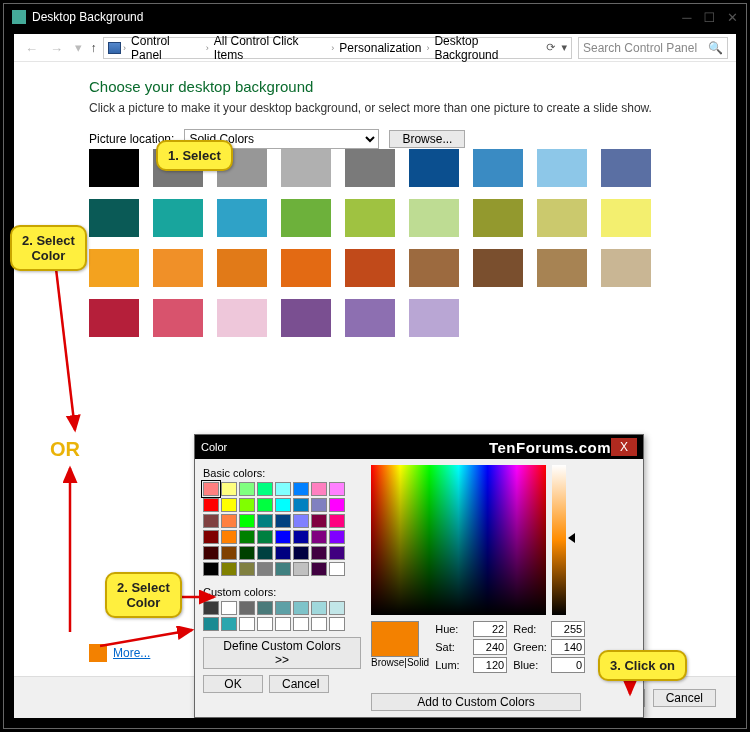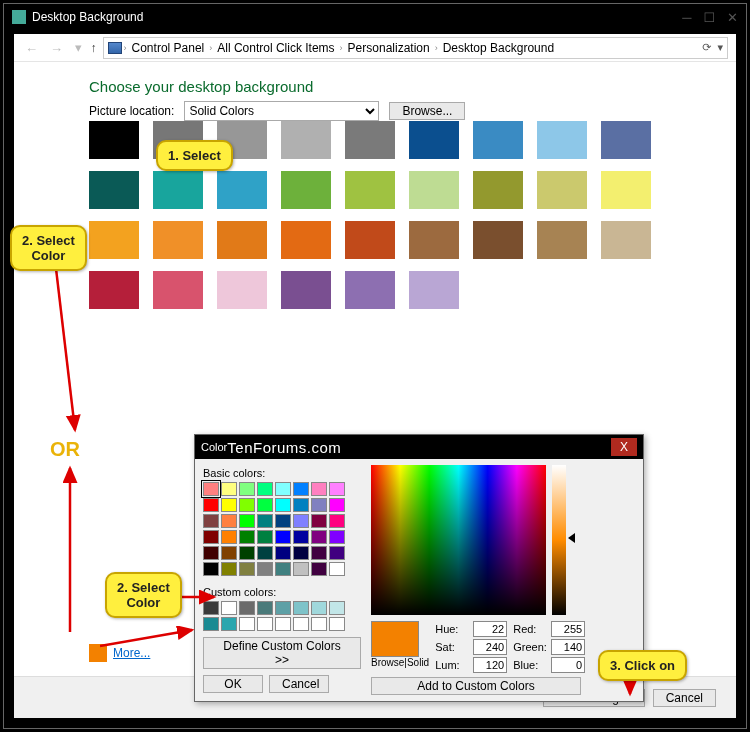--- a/index.html
+++ b/index.html
@@ -27,42 +27,42 @@
 .swatchgrid{display:grid;grid-template-columns:repeat(9,50px);gap:12px 14px;margin-bottom:10px}
 .sw{width:50px;height:38px;cursor:pointer}
 .more-row{position:absolute;left:75px;top:610px;display:flex;align-items:center;gap:6px;font-size:12px}
 .more-row .msw{width:18px;height:18px;background:#f38100}
 .more-row a{color:#06c}
 .bottombar{position:absolute;left:0;right:0;bottom:0;height:42px;background:#f0f0f0;border-top:1px solid #ddd;display:flex;align-items:center;justify-content:flex-end;gap:8px;padding-right:20px}
 
 .cdlg{position:absolute;left:180px;top:400px;width:450px;background:#f0f0f0;border:1px solid #666;box-shadow:2px 2px 6px rgba(0,0,0,.3);font-size:11px}
 .cdlg .dlgtitle{height:24px;background:#000;color:#fff;display:flex;align-items:center;padding:0 6px}
 .cdlg .dlgtitle .dt{font-size:11px}
-.cdlg .dlgtitle .brand{flex:1;text-align:left;font-weight:normal;font-size:15px;letter-spacing:.5px}
+.cdlg .dlgtitle .brand{flex:1;text-align:right;font-weight:bold;font-size:15px;letter-spacing:.5px}
 .cdlg .dlgtitle .dx{width:26px;height:18px;background:#b02a1f;color:#fff;text-align:center;line-height:18px;font-size:12px;cursor:pointer}
 .cdlg .body{padding:6px 8px;display:flex;gap:8px}
 .leftcol{width:160px}
 .lbl{margin:2px 0 3px}
 .basicgrid{display:grid;grid-template-columns:repeat(8,16px);grid-auto-rows:14px;gap:2px}
 .bc{width:16px;height:14px;border:1px solid #888}
 .bc.sel{outline:1px solid #000;outline-offset:1px}
 .customgrid{display:grid;grid-template-columns:repeat(8,16px);grid-auto-rows:14px;gap:2px}
 .long{width:158px;margin-top:6px}
 .okrow{display:flex;gap:6px;margin-top:6px}
 .okrow .btn{width:60px}
 .rightcol{flex:1}
 .gradient{width:175px;height:150px;background:linear-gradient(to bottom,transparent 0%,#000 100%),linear-gradient(to right,red,yellow,lime,cyan,blue,magenta,red);position:relative}
 .lumbar{width:14px;height:150px;margin-left:6px;background:linear-gradient(to bottom,#fff,#ff8c00 50%,#000);display:inline-block;position:relative}
 .lumbar .tri{position:absolute;right:-9px;top:68px;width:0;height:0;border-top:5px solid transparent;border-bottom:5px solid transparent;border-right:7px solid #000}
 .gradrow{display:flex}
 .valrow{display:flex;gap:6px;margin-top:6px;align-items:flex-start}
 .colsolid{width:48px;height:36px;background:#f38100;border:1px solid #888}
 .numcol{display:grid;grid-template-columns:28px 34px;gap:2px 10px;font-size:11px;align-items:center}
 .numcol input{width:34px;height:16px;font-size:11px;border:1px solid #888;text-align:right;padding-right:2px}
-.addbtn{width:210px;margin-top:4px}
+.addbtn{width:210px;margin-top:20px}
 
 .callout{position:absolute;background:#ffef3e;border:2px solid #c8a400;border-radius:10px;padding:6px 10px;font-size:13px;font-weight:bold;color:#222;text-align:center;z-index:50;box-shadow:1px 1px 3px rgba(0,0,0,.3)}
 .ortxt{position:absolute;left:50px;top:438px;color:#eab308;font-weight:bold;font-size:20px}
 svg.arrow{position:absolute;z-index:40;pointer-events:none}
 </style>
 </head>
 <body>
 
 <div class="outer-border">
 <div class="titlebar">
@@ -89,24 +89,29 @@
       <a>All Control Click Items</a>
           <span class="sep">›</span>
       <a>Personalization</a>
           <span class="sep">›</span>
       <a>Desktop Background</a>
       <div class="rb">
             <span>⟳</span>
             <span>▾</span>
           </div>
     </div>
+    <div class="search">
+      <span>Search Control Panel</span>
+      <span>🔍</span>
+    </div>
   </div>
 
   <div class="content">
     <h2 class="head">Choose your desktop background</h2>
+    <div class="sub">Click a picture to make it your desktop background, or select more than one picture to create a slide show.</div>
     <div class="locrow">
       <span>Picture location:</span>
       <select><option>Solid Colors</option></select>
       <button class="btn">Browse...</button>
     </div>
     <div class="swatchgrid" id="swatchgrid">
           <div class="sw" style="background: rgb(0, 0, 0);"></div>
           <div class="sw" style="background: rgb(119, 119, 119);"></div>
           <div class="sw" style="background: rgb(151, 151, 151);"></div>
           <div class="sw" style="background: rgb(176, 176, 176);"></div>

